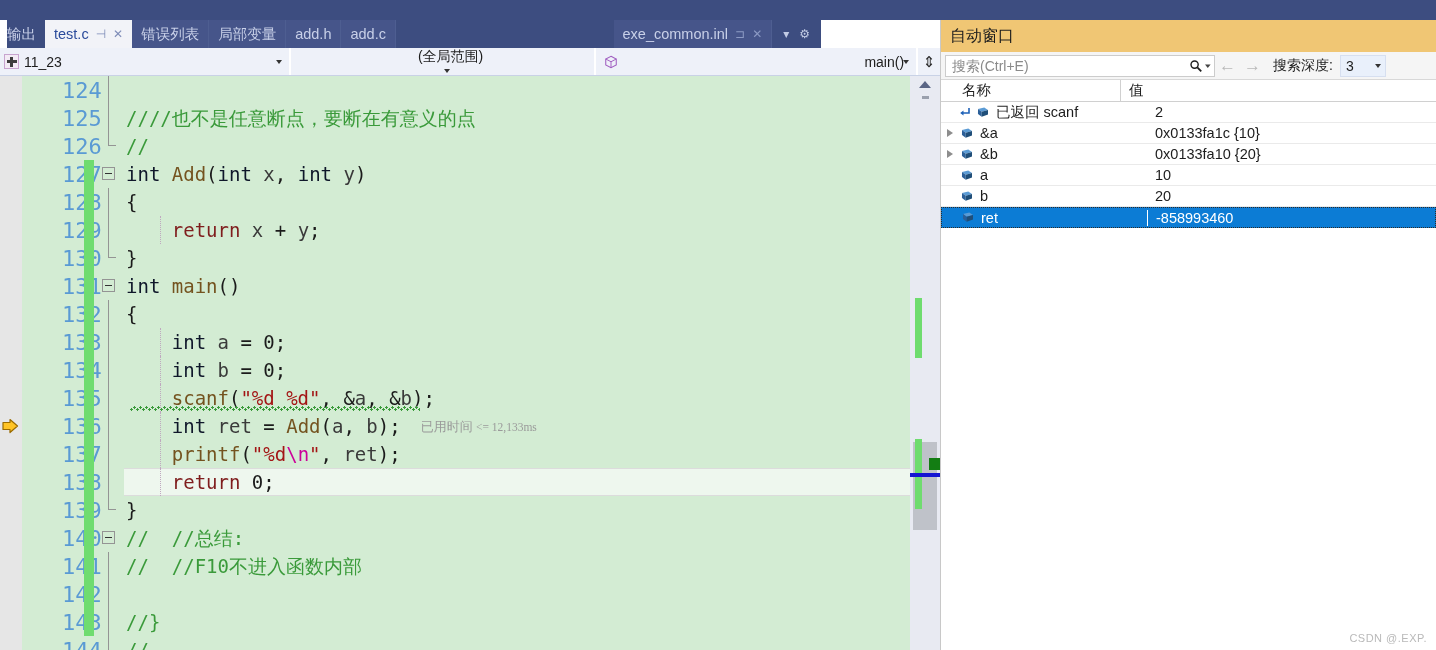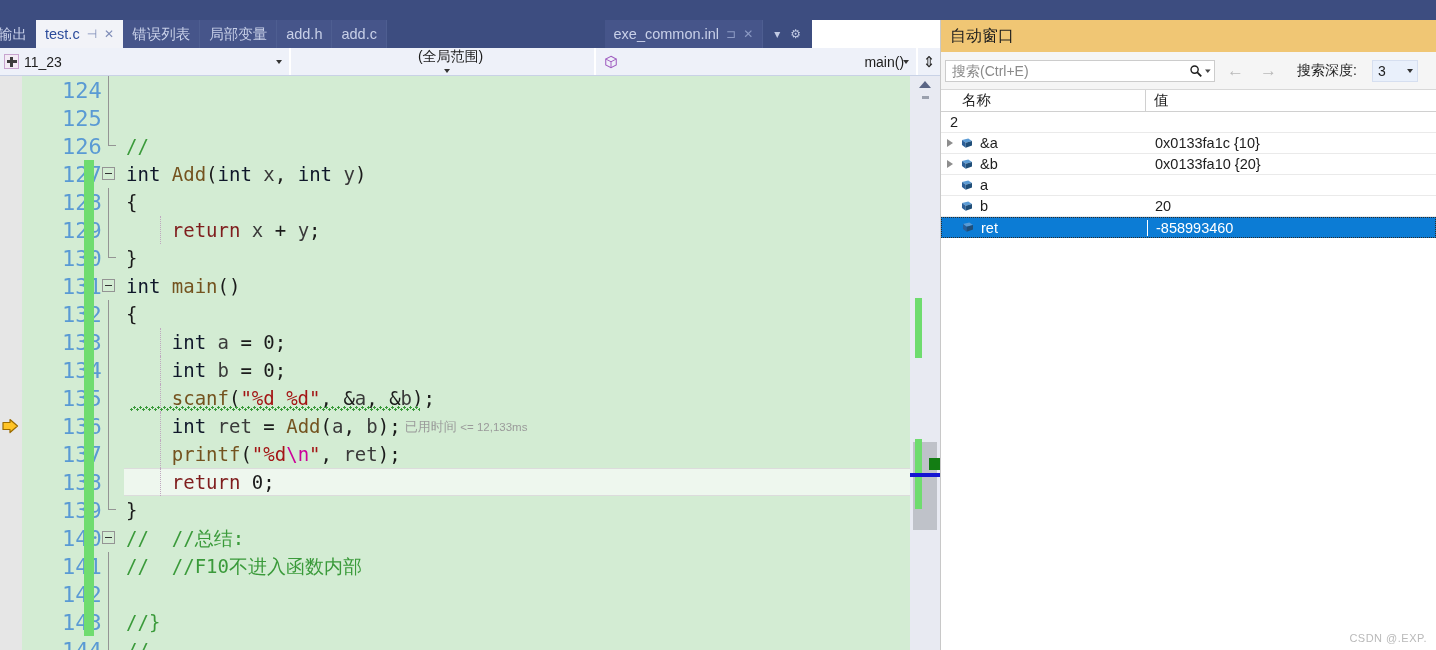--- a/index.html
+++ b/index.html
@@ -27,21 +27,21 @@
 
   
   .editor-pane {
     position: absolute; left: 0; top: 20px;
     width: 940px; height: 630px;
     background: #ffffff;
   }
 
   
   .tab-row {
-    position: absolute; left: 4px; top: 0;
+    position: absolute; left: 13px; top: 0;
     width: 808px; height: 28px;
     background: #3d4d80;
     display: flex;
     align-items: stretch;
   }
   .tab {
     display: flex; align-items: center;
     padding: 0 9px;
     color: #c8d0e8;
     font-size: 14.5px;
@@ -238,23 +238,23 @@
     width: 290px;
     background-image:
       radial-gradient(circle at 1.5px 3.5px, #3a9a3a 1.1px, transparent 1.3px),
       radial-gradient(circle at 4.5px 1.5px, #3a9a3a 1.1px, transparent 1.3px);
     background-size: 6px 5px;
     background-repeat: repeat-x;
     pointer-events: none;
   }
   .elapsed {
     color: #9a9a9a;
-    font-family: Liberation Sans, sans-serif;
+    font-family: Liberation Serif, serif;
     font-size: 13px;
-    margin-left: 4px;
+    margin-left: 20px;
     vertical-align: 2px;
   }
   .elapsed .small { font-size: 11.5px; }
 
   
   .vscroll {
     position: absolute; right: 0; top: 56px;
     width: 30px; height: 574px;
     background: #e8eaf2;
   }
@@ -299,25 +299,24 @@
     border-left: 1px solid #c8c8c8;
   }
   .autos-title {
     height: 32px;
     background: #f0c674;
     display: flex; align-items: center;
     padding-left: 9px;
     font-size: 16px; color: #1d1d1d;
   }
   .autos-toolbar {
-    height: 38px;
+    height: 28px;
     background: #f5f5f5;
     display: flex; align-items: center;
     border-bottom: 1px solid #d8d8d8;
-    gap: 8px;
   }
   .search-box {
     width: 270px; height: 22px;
     margin-left: 4px;
     background: #ffffff;
     border: 1px solid #cccccc;
     display: flex; align-items: center;
     padding: 0 4px;
   }
   .search-box input {
@@ -358,21 +357,21 @@
 
   
   .grid-header {
     height: 22px;
     display: flex;
     background: #ffffff;
     border-bottom: 1px solid #d0d0d0;
     font-size: 14.5px; color: #1d1d1d;
   }
   .gh-name {
-    width: 205px;
+    width: 180px;
     padding-left: 21px;
     border-right: 1px solid #d0d0d0;
     display: flex; align-items: center;
   }
   .gh-val {
     flex: 1 1 auto;
     padding-left: 8px;
     display: flex; align-items: center;
   }
   .grid-rows { background: #ffffff; }
@@ -482,21 +481,21 @@
         <span class="combo-text">main()</span>
         <span class="combo-arrow">▾</span>
       </div>
       <div class="nav-split">⇕</div>
     </div>
 
     <div class="code-area">
       <div class="breakpoint-col"></div>
       <div class="code-rows" id="code-rows">
           <div class="row"><div class="bp-cell"></div><div class="lineno">124</div><div class="changebar"></div><div class="outline-col"><span class="vline"></span></div></div>
-          <div class="row"><div class="bp-cell"></div><div class="lineno">125</div><div class="changebar"></div><div class="outline-col"><span class="vline"></span></div></div>
+          <div class="row"><div class="bp-cell"></div><div class="lineno">125</div><div class="changebar"></div><div class="outline-col"><span class="vline"></span></div><div class="code-text"><span class="t-cmt">////也不是任意断点，要断在有意义的点</span></div></div>
           <div class="row"><div class="bp-cell"></div><div class="lineno">126</div><div class="changebar"></div><div class="outline-col"><span class="elbow"></span></div><div class="code-text"><span class="t-cmt">//</span></div></div>
           <div class="row"><div class="bp-cell"></div><div class="lineno">127</div><div class="changebar green"></div><div class="outline-col"><span class="collapse-box"></span></div><div class="code-text"><span class="t-kw">int</span><span class="t-plain"> </span><span class="t-fn">Add</span><span class="t-plain">(</span><span class="t-kw">int</span><span class="t-plain"> </span><span class="t-var">x</span><span class="t-plain">, </span><span class="t-kw">int</span><span class="t-plain"> </span><span class="t-var">y</span><span class="t-plain">)</span></div></div>
           <div class="row"><div class="bp-cell"></div><div class="lineno">128</div><div class="changebar green"></div><div class="outline-col"><span class="vline"></span></div><div class="code-text"><span class="t-plain">{</span></div></div>
           <div class="row"><div class="bp-cell"></div><div class="lineno">129</div><div class="changebar green"></div><div class="outline-col"><span class="vline"></span></div><div class="code-text"><span class="indent-guide ig2"></span><span class="t-ctl">    return</span><span class="t-plain"> </span><span class="t-var">x</span><span class="t-plain"> + </span><span class="t-var">y</span><span class="t-plain">;</span></div></div>
           <div class="row"><div class="bp-cell"></div><div class="lineno">130</div><div class="changebar green"></div><div class="outline-col"><span class="elbow"></span></div><div class="code-text"><span class="t-plain">}</span></div></div>
           <div class="row"><div class="bp-cell"></div><div class="lineno">131</div><div class="changebar green"></div><div class="outline-col"><span class="collapse-box"></span></div><div class="code-text"><span class="t-kw">int</span><span class="t-plain"> </span><span class="t-fn">main</span><span class="t-plain">()</span></div></div>
           <div class="row"><div class="bp-cell"></div><div class="lineno">132</div><div class="changebar green"></div><div class="outline-col"><span class="vline"></span></div><div class="code-text"><span class="t-plain">{</span></div></div>
           <div class="row"><div class="bp-cell"></div><div class="lineno">133</div><div class="changebar green"></div><div class="outline-col"><span class="vline"></span></div><div class="code-text"><span class="indent-guide ig2"></span><span class="t-plain">    </span><span class="t-kw">int</span><span class="t-plain"> </span><span class="t-var">a</span><span class="t-plain"> = </span><span class="t-num">0</span><span class="t-plain">;</span></div></div>
           <div class="row"><div class="bp-cell"></div><div class="lineno">134</div><div class="changebar green"></div><div class="outline-col"><span class="vline"></span></div><div class="code-text"><span class="indent-guide ig2"></span><span class="t-plain">    </span><span class="t-kw">int</span><span class="t-plain"> </span><span class="t-var">b</span><span class="t-plain"> = </span><span class="t-num">0</span><span class="t-plain">;</span></div></div>
           <div class="row"><div class="bp-cell"></div><div class="lineno">135</div><div class="changebar green"></div><div class="outline-col"><span class="vline"></span></div><div class="code-text"><span class="indent-guide ig2"></span><span class="t-plain">    </span><span class="t-fn">scanf</span><span class="t-plain">(</span><span class="t-str">"%d %d"</span><span class="t-plain">, &amp;</span><span class="t-var">a</span><span class="t-plain">, &amp;</span><span class="t-var">b</span><span class="t-plain">);</span><span class="squiggle"></span></div></div>
@@ -546,20 +545,33 @@
       </div>
     </div>
 
     <div class="grid-header">
       <div class="gh-name">名称</div>
       <div class="gh-val">值</div>
     </div>
 
     <div class="grid-rows" id="autos-rows">
         <div class="grow">
+          <div class="g-namecell">
+            <span class="g-exp"></span>
+            <svg class="ret-icon" viewBox="0 0 14 13" style="margin-right:2px">
+              <path d="M11 2 L11 7 L3.5 7" fill="none" stroke="#1f62b8" stroke-width="1.6"></path>
+              <path d="M5.5 4.4 L2.2 7 L5.5 9.6 Z" fill="#1f62b8"></path>
+            </svg>
+            <svg class="cube-icon" viewBox="0 0 16 14">
+              <path d="M4.2 3.3 L11 1.6 L15 4.2 L8.2 6.1 Z" fill="#5b9bd5"></path>
+              <path d="M4.2 3.3 L8.2 6.1 L8.2 11.6 L4.2 8.6 Z" fill="#2b5f99"></path>
+              <path d="M8.2 6.1 L15 4.2 L15 9.2 L8.2 11.6 Z" fill="#1f4e79"></path>
+            </svg>
+            <span>已返回 scanf</span>
+          </div>
           <div class="g-valcell">2</div>
         </div>
         <div class="grow">
           <div class="g-namecell">
             <span class="g-exp">
               <span class="tri"></span>
             </span>
             <svg class="cube-icon" viewBox="0 0 16 14">
               <path d="M4.2 3.3 L11 1.6 L15 4.2 L8.2 6.1 Z" fill="#5b9bd5"></path>
               <path d="M4.2 3.3 L8.2 6.1 L8.2 11.6 L4.2 8.6 Z" fill="#2b5f99"></path>
@@ -586,20 +598,21 @@
         <div class="grow">
           <div class="g-namecell">
             <span class="g-exp"></span>
             <svg class="cube-icon" viewBox="0 0 16 14">
               <path d="M4.2 3.3 L11 1.6 L15 4.2 L8.2 6.1 Z" fill="#5b9bd5"></path>
               <path d="M4.2 3.3 L8.2 6.1 L8.2 11.6 L4.2 8.6 Z" fill="#2b5f99"></path>
               <path d="M8.2 6.1 L15 4.2 L15 9.2 L8.2 11.6 Z" fill="#1f4e79"></path>
             </svg>
             <span>a</span>
           </div>
+          <div class="g-valcell">10</div>
         </div>
         <div class="grow">
           <div class="g-namecell">
             <span class="g-exp"></span>
             <svg class="cube-icon" viewBox="0 0 16 14">
               <path d="M4.2 3.3 L11 1.6 L15 4.2 L8.2 6.1 Z" fill="#5b9bd5"></path>
               <path d="M4.2 3.3 L8.2 6.1 L8.2 11.6 L4.2 8.6 Z" fill="#2b5f99"></path>
               <path d="M8.2 6.1 L15 4.2 L15 9.2 L8.2 11.6 Z" fill="#1f4e79"></path>
             </svg>
             <span>b</span>

